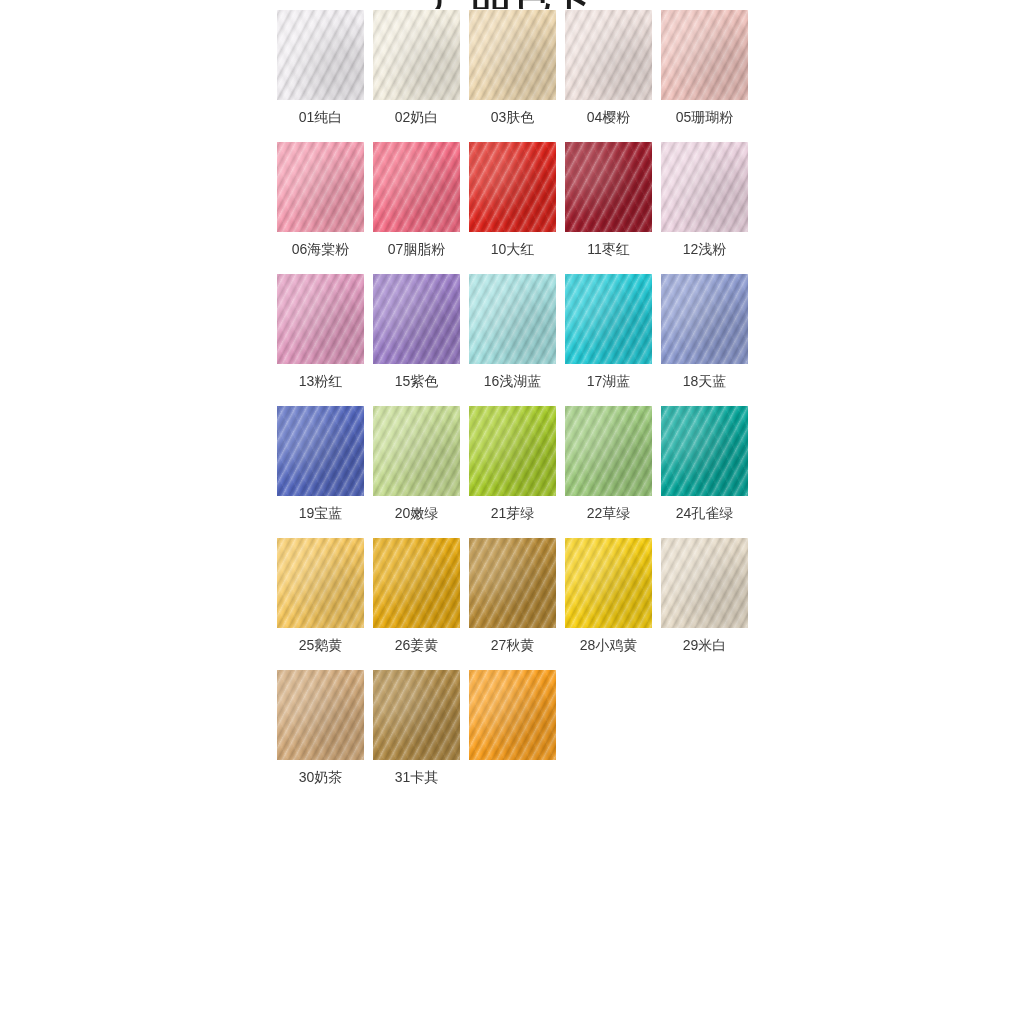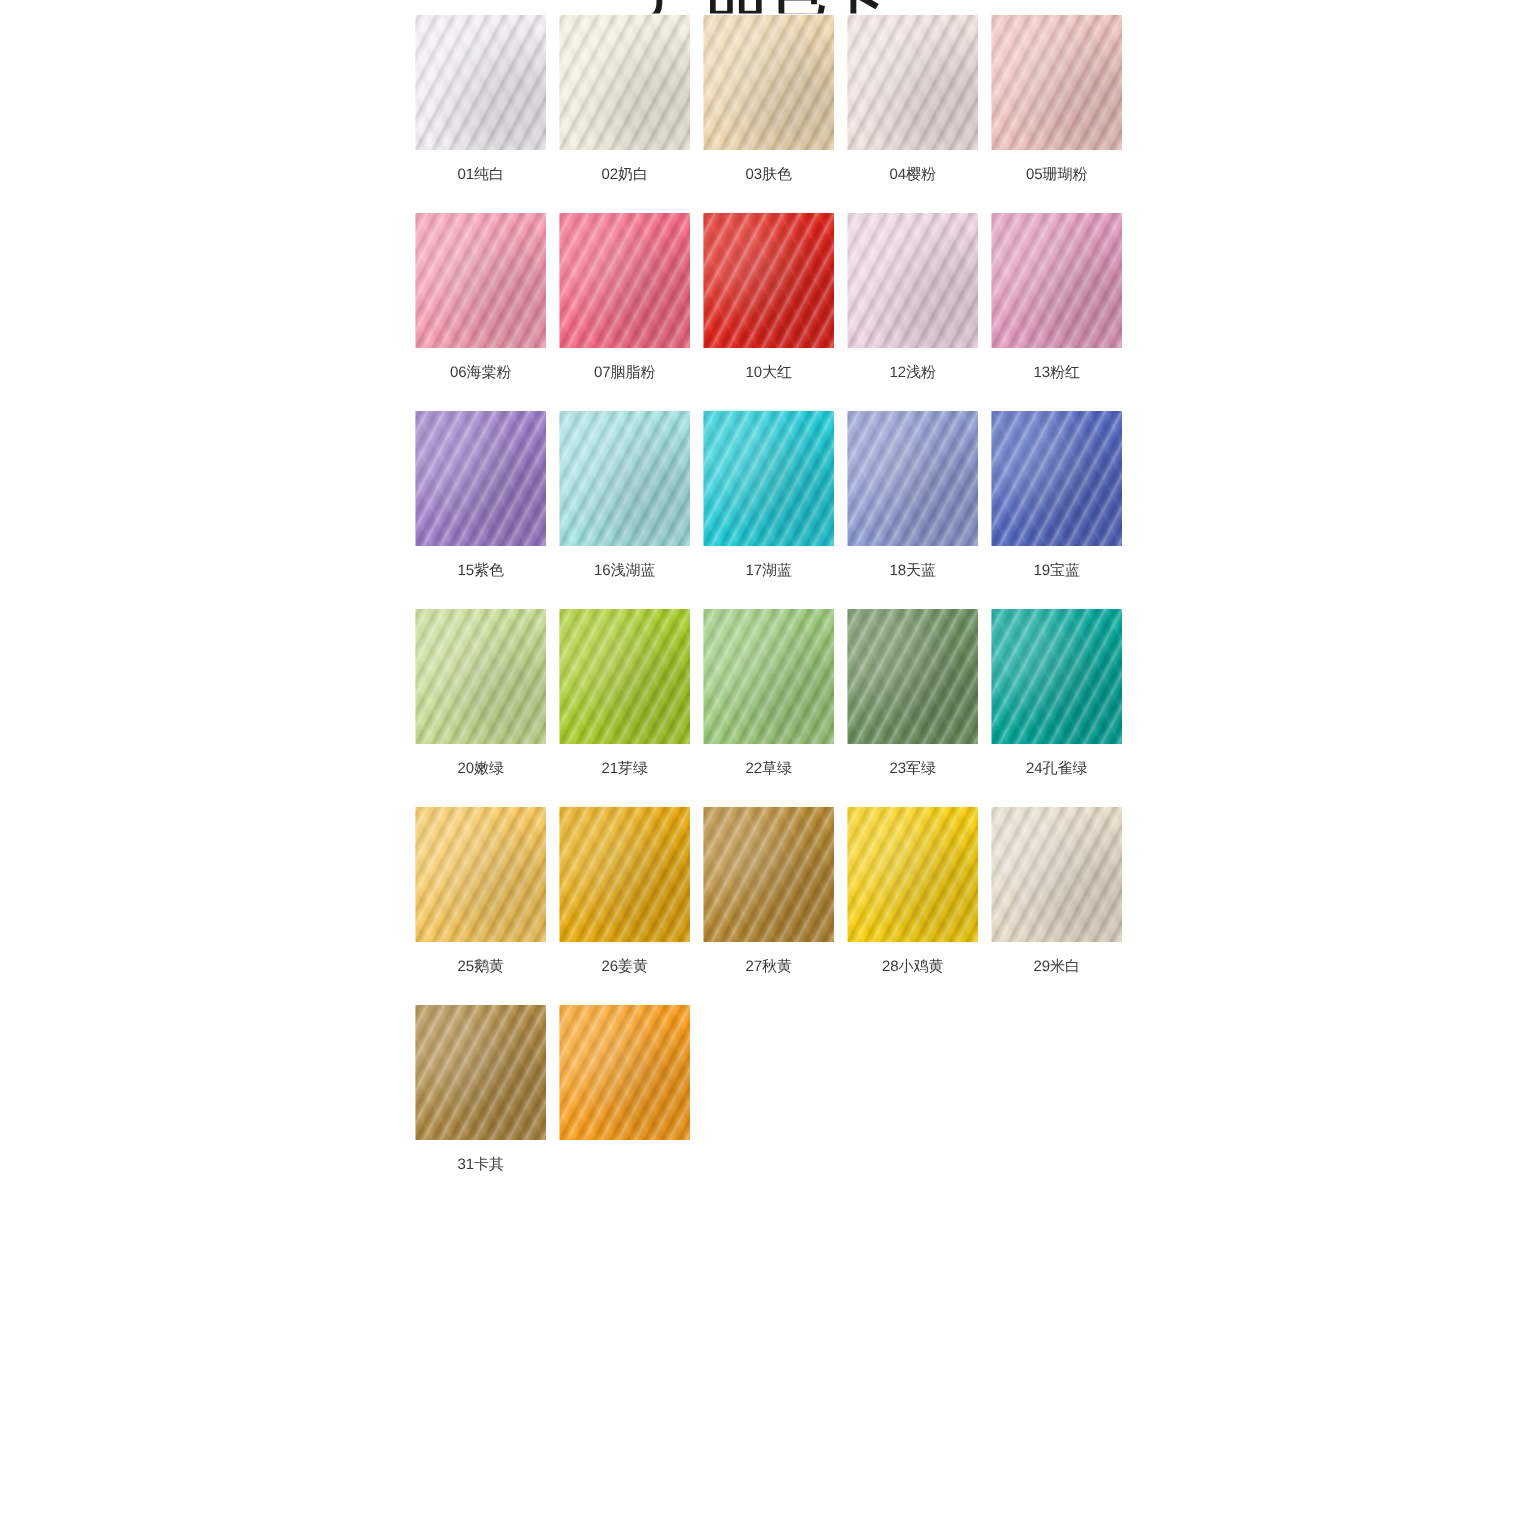--- a/index.html
+++ b/index.html
@@ -80,21 +80,21 @@
     position:absolute;inset:0;
     background-image:
       radial-gradient(circle at 22% 28%, rgba(255,255,255,.20) 0 18%, rgba(255,255,255,0) 60%),
       radial-gradient(circle at 74% 68%, rgba(0,0,0,.10) 0 20%, rgba(0,0,0,0) 64%);
   }
   .label{
     position:absolute;
     left:-6px;right:-6px;
     top:98px;
     text-align:center;
-    font-size:10px;
+    font-size:14px;
     line-height:18px;
     color:#3a3a3a;
     white-space:nowrap;
     font-weight:500;
   }
 </style>
 </head>
 <body>
 
 <div id="page">
@@ -163,20 +163,28 @@
         </div>
         <div class="cell">
           <div class="swatch" style="background: rgb(224, 36, 28);">
             <div class="strands"></div>
             <div class="strands2"></div>
             <div class="fuzz"></div>
           </div>
           <div class="label">10大红</div>
         </div>
         <div class="cell">
+          <div class="swatch" style="background: rgb(158, 27, 43);">
+            <div class="strands"></div>
+            <div class="strands2"></div>
+            <div class="fuzz"></div>
+          </div>
+          <div class="label">11枣红</div>
+        </div>
+        <div class="cell">
           <div class="swatch" style="background: rgb(238, 213, 226);">
             <div class="strands"></div>
             <div class="strands2"></div>
             <div class="fuzz"></div>
           </div>
           <div class="label">12浅粉</div>
         </div>
         <div class="cell">
           <div class="swatch" style="background: rgb(227, 155, 192);">
             <div class="strands"></div>
@@ -243,28 +251,20 @@
         </div>
         <div class="cell">
           <div class="swatch" style="background: rgb(157, 203, 124);">
             <div class="strands"></div>
             <div class="strands2"></div>
             <div class="fuzz"></div>
           </div>
           <div class="label">22草绿</div>
         </div>
         <div class="cell">
-          <div class="swatch" style="background: rgb(111, 145, 97);">
-            <div class="strands"></div>
-            <div class="strands2"></div>
-            <div class="fuzz"></div>
-          </div>
-          <div class="label">23军绿</div>
-        </div>
-        <div class="cell">
           <div class="swatch" style="background: rgb(6, 167, 155);">
             <div class="strands"></div>
             <div class="strands2"></div>
             <div class="fuzz"></div>
           </div>
           <div class="label">24孔雀绿</div>
         </div>
         <div class="cell">
           <div class="swatch" style="background: rgb(248, 201, 94);">
             <div class="strands"></div>
@@ -297,20 +297,28 @@
           </div>
           <div class="label">28小鸡黄</div>
         </div>
         <div class="cell">
           <div class="swatch" style="background: rgb(231, 220, 201);">
             <div class="strands"></div>
             <div class="strands2"></div>
             <div class="fuzz"></div>
           </div>
           <div class="label">29米白</div>
+        </div>
+        <div class="cell">
+          <div class="swatch" style="background: rgb(211, 170, 122);">
+            <div class="strands"></div>
+            <div class="strands2"></div>
+            <div class="fuzz"></div>
+          </div>
+          <div class="label">30奶茶</div>
         </div>
         <div class="cell">
           <div class="swatch" style="background: rgb(176, 138, 69);">
             <div class="strands"></div>
             <div class="strands2"></div>
             <div class="fuzz"></div>
           </div>
           <div class="label">31卡其</div>
         </div>
         <div class="cell">

